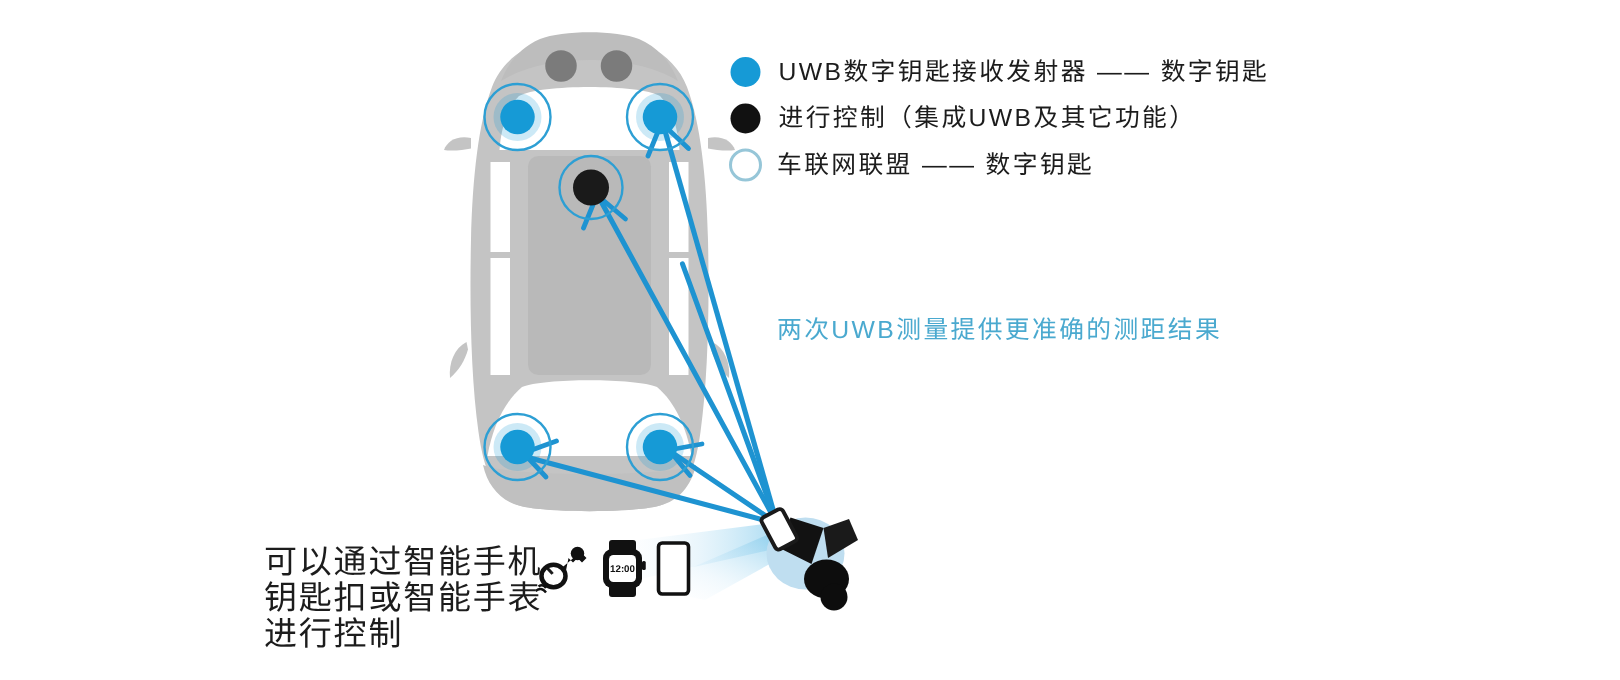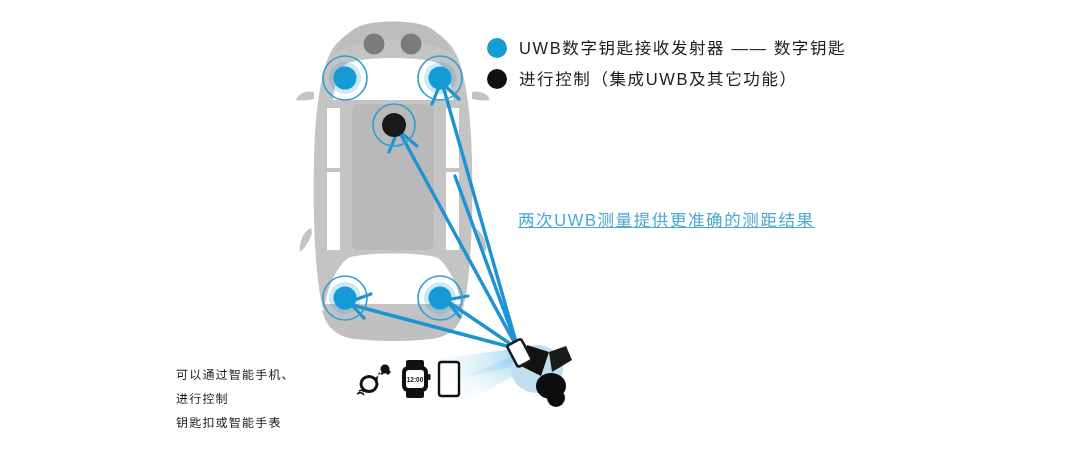--- a/index.html
+++ b/index.html
@@ -54,28 +54,27 @@
 
   
   .note{
     position:absolute;
     left:518px;top:212px;
     font-size:16.5px;
     letter-spacing:1.6px;
     color:#4aa9cf;
     white-space:nowrap;
     line-height:1;
-    text-decoration:underline;
   }
 
   
   .caption{
     position:absolute;
     left:176px;top:363px;
-    font-size:12px;
+    font-size:22px;
     letter-spacing:1.2px;
     color:#1c1c1c;
     line-height:24px;
     white-space:nowrap;
   }
   .caption div{height:24px;}
 
   
   .devices{
     position:absolute;
@@ -235,28 +234,32 @@
       <span class="legend-marker blue"></span>
       <span class="legend-label">UWB数字钥匙接收发射器 —— 数字钥匙</span>
     </div>
 
 
     <div class="legend-row">
       <span class="legend-marker black"></span>
       <span class="legend-label">进行控制（集成UWB及其它功能）</span>
     </div>
 
+    <div class="legend-row">
+      <span class="legend-marker hollow"></span>
+      <span class="legend-label">车联网联盟 —— 数字钥匙</span>
+    </div>
   </div>
 
   <div class="note">两次UWB测量提供更准确的测距结果</div>
 
   <div class="caption">
     <div>可以通过智能手机、</div>
+    <div>钥匙扣或智能手表</div>
     <div>进行控制</div>
-    <div>钥匙扣或智能手表</div>
   </div>
 
   <svg class="devices" viewBox="0 0 110 42">
 
     <g>
       <ellipse cx="12" cy="26" rx="8" ry="7.5" fill="none" stroke="#111" stroke-width="3"></ellipse>
       <path d="M17 21 L30 10 L34 14 L31 17 L28 14 L25 17 L22 14 L20 24 Z" fill="#111"></path>
       <circle cx="28" cy="11" r="4.5" fill="#111"></circle>
       <path d="M2 33 q3 -2 5 1 M0 36 q4 -3 7 1" stroke="#111" stroke-width="1.6" fill="none"></path>
     </g>

